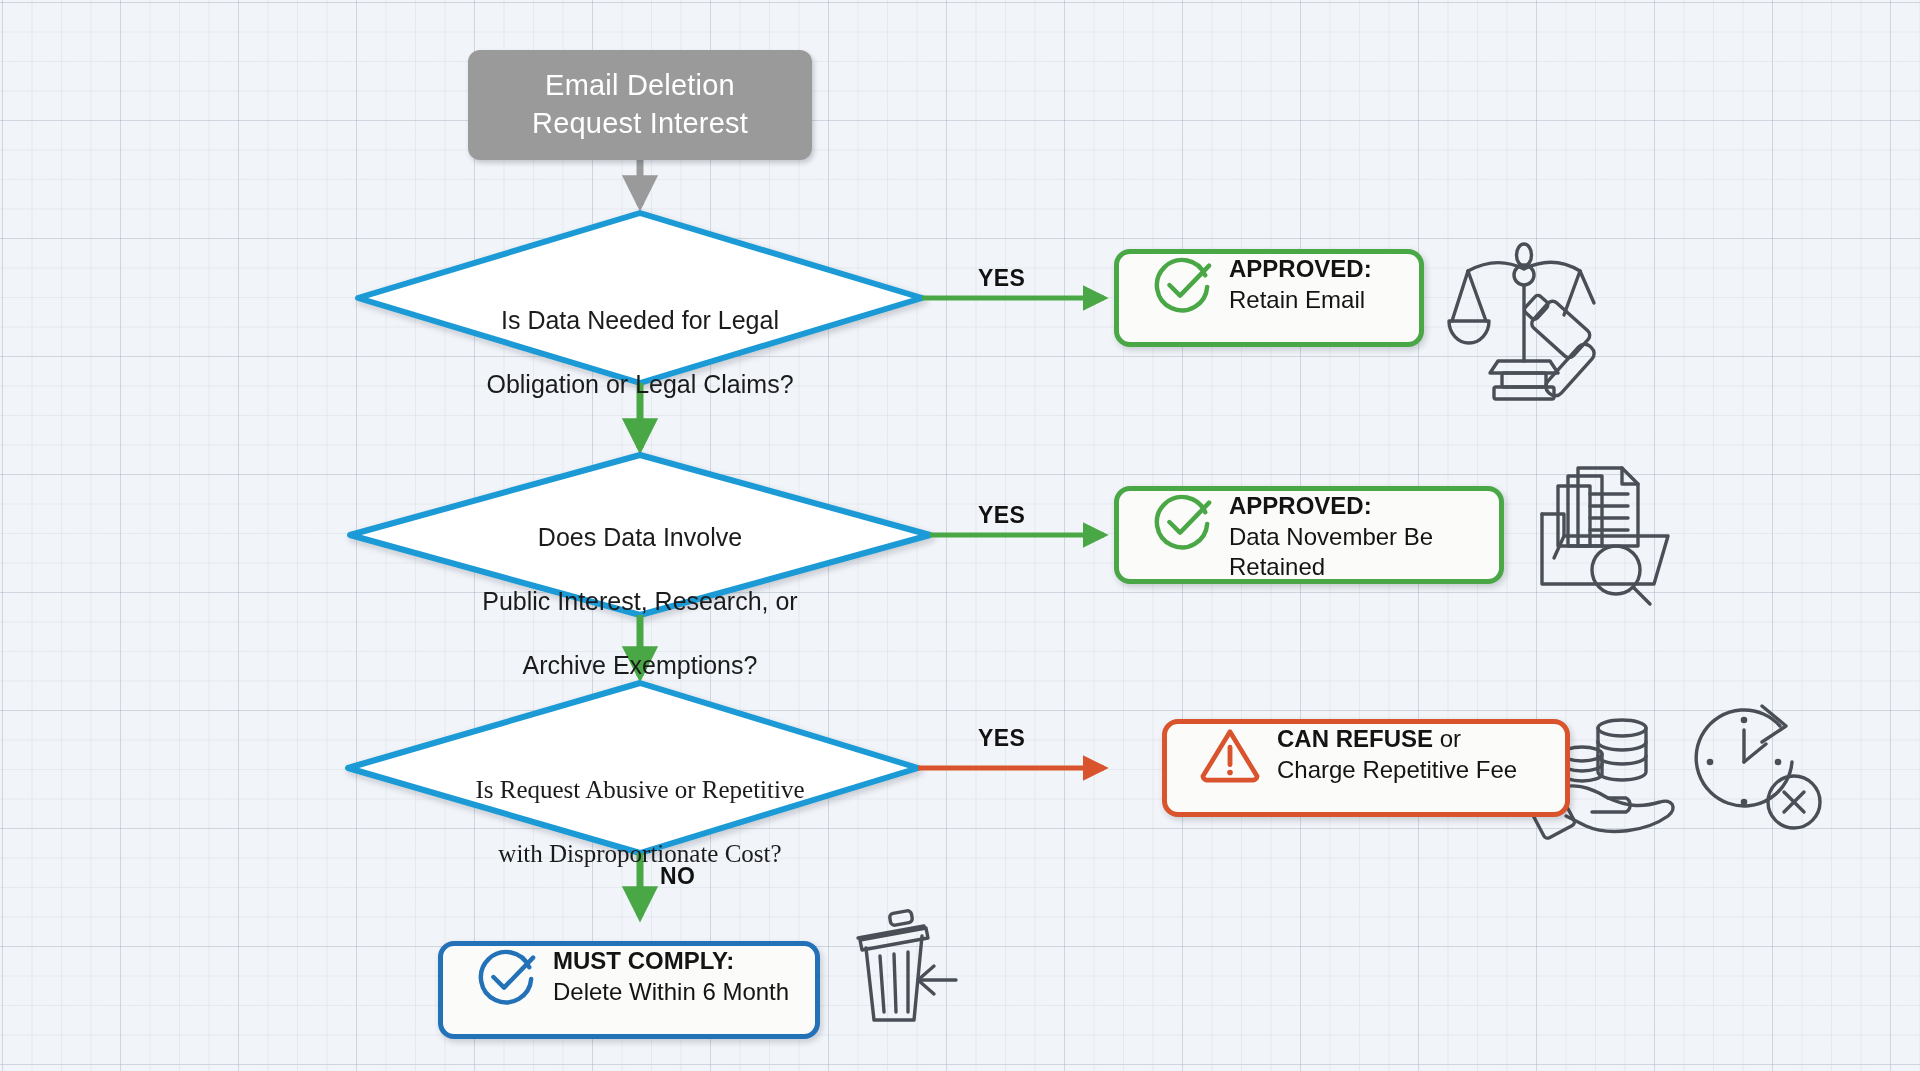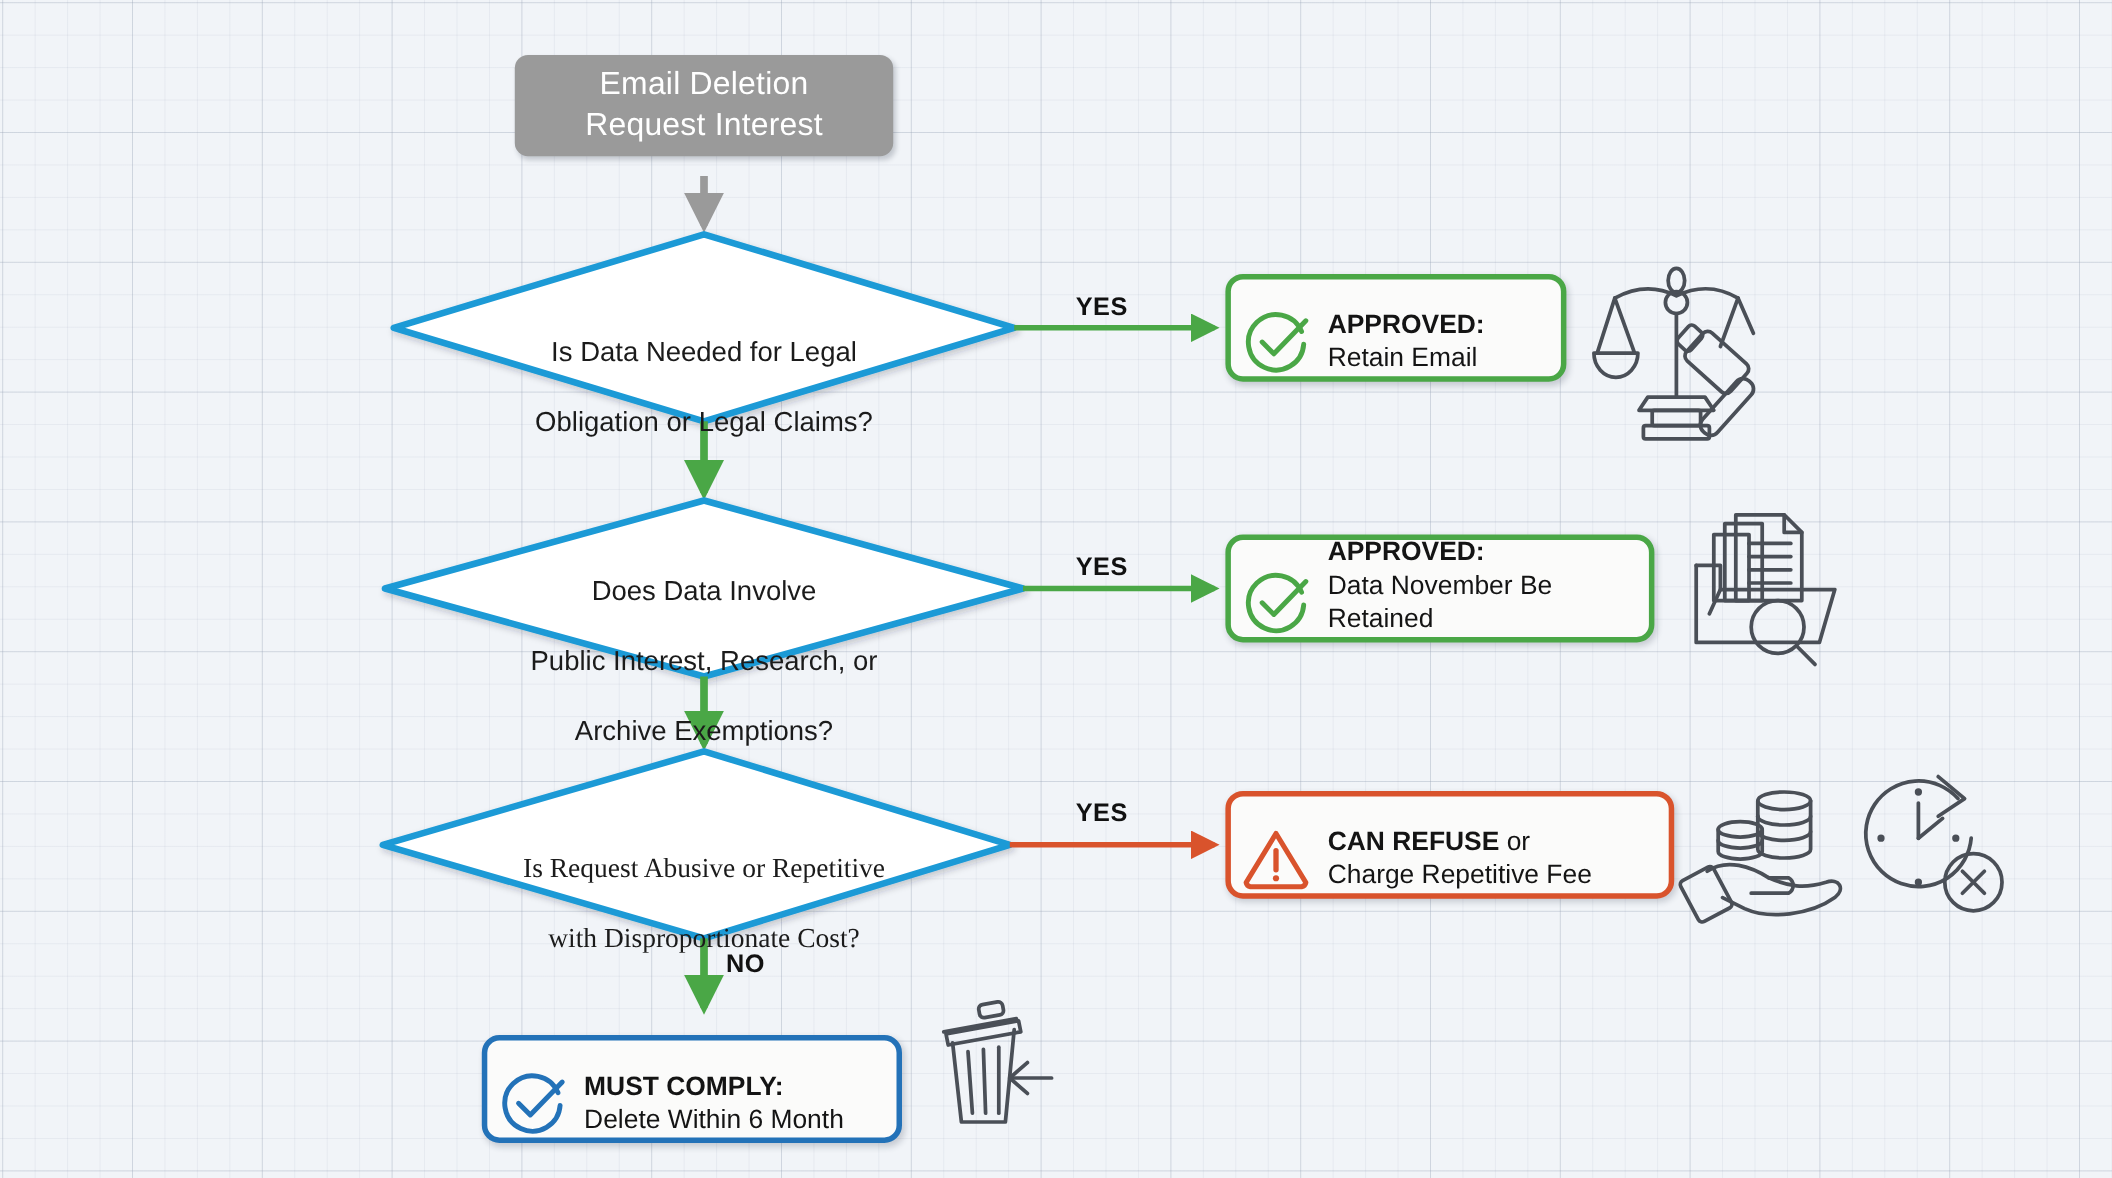--- a/index.html
+++ b/index.html
@@ -30,21 +30,21 @@
     width: 1920px;
     height: 1071px;
   }
 
   
   .start-node {
     position: absolute;
     left: 468px;
     top: 50px;
     width: 344px;
-    height: 92px;
+    height: 110px;
     background: #9a9a9a;
     border-radius: 12px;
     box-shadow: 2px 3px 5px rgba(30,40,60,0.22);
     display: flex;
     align-items: center;
     justify-content: center;
     text-align: center;
     color: #ffffff;
     font-size: 29px;
     line-height: 1.30;
@@ -62,26 +62,26 @@
     white-space: pre-line;
   }
 
   
   .card {
     position: absolute;
     background: #fbfbfa;
     border-radius: 16px;
     border: 5px solid #4aa746;
     display: flex;
-    align-items: flex-end;
+    align-items: flex-start;
     box-shadow: 2px 3px 6px rgba(30,40,60,0.20);
     box-sizing: border-box;
-    padding-left: 10px;
-  }
-  .card.orange { border-color: #d9532c; }
+    padding-left: 32px;
+  }
+  .card.orange { border-color: #d9532c; margin-left: 48px; }
   .card.blue   { border-color: #2372b8; margin-top: 28px; }
 
   .card-icon {
     flex: 0 0 auto;
     width: 62px;
     height: 62px;
     margin-right: 16px;
     display: block;
   }
   .card-text {

